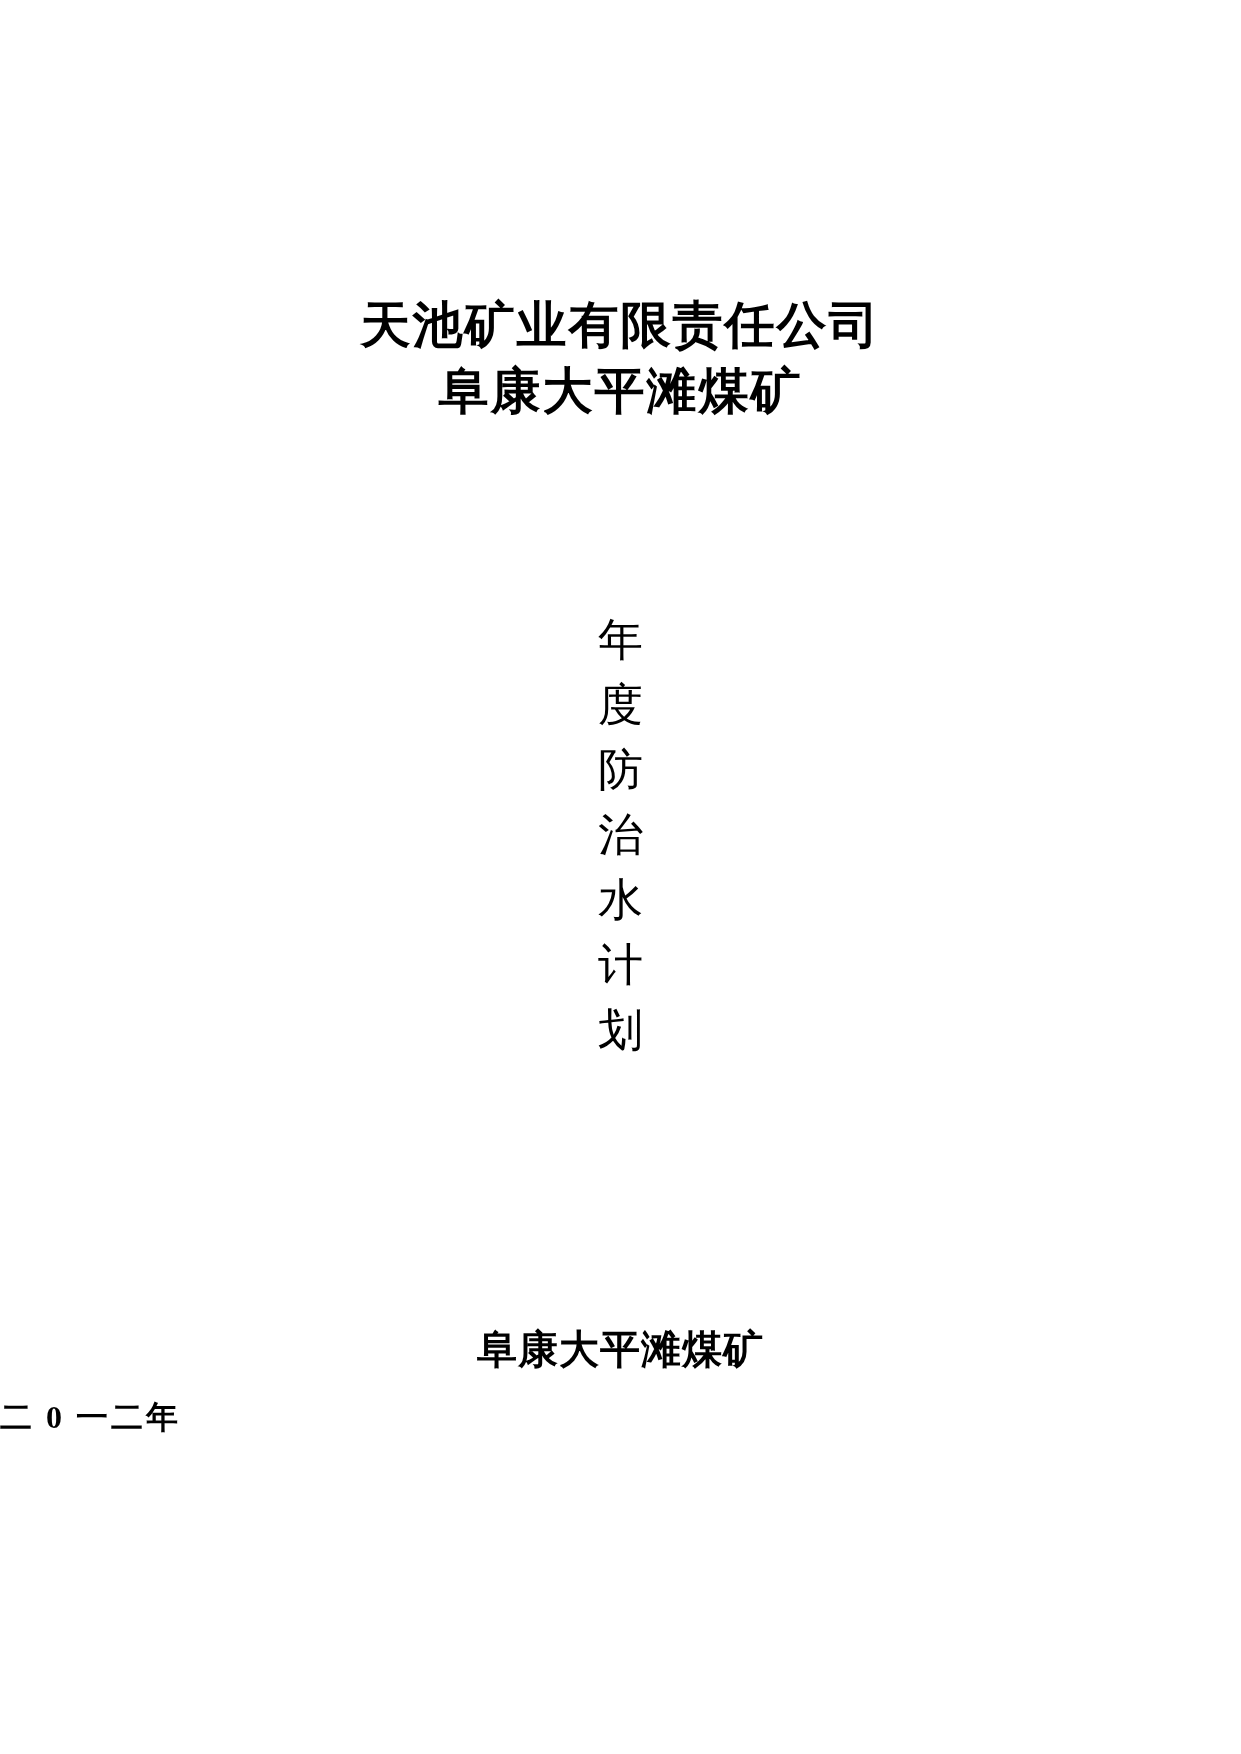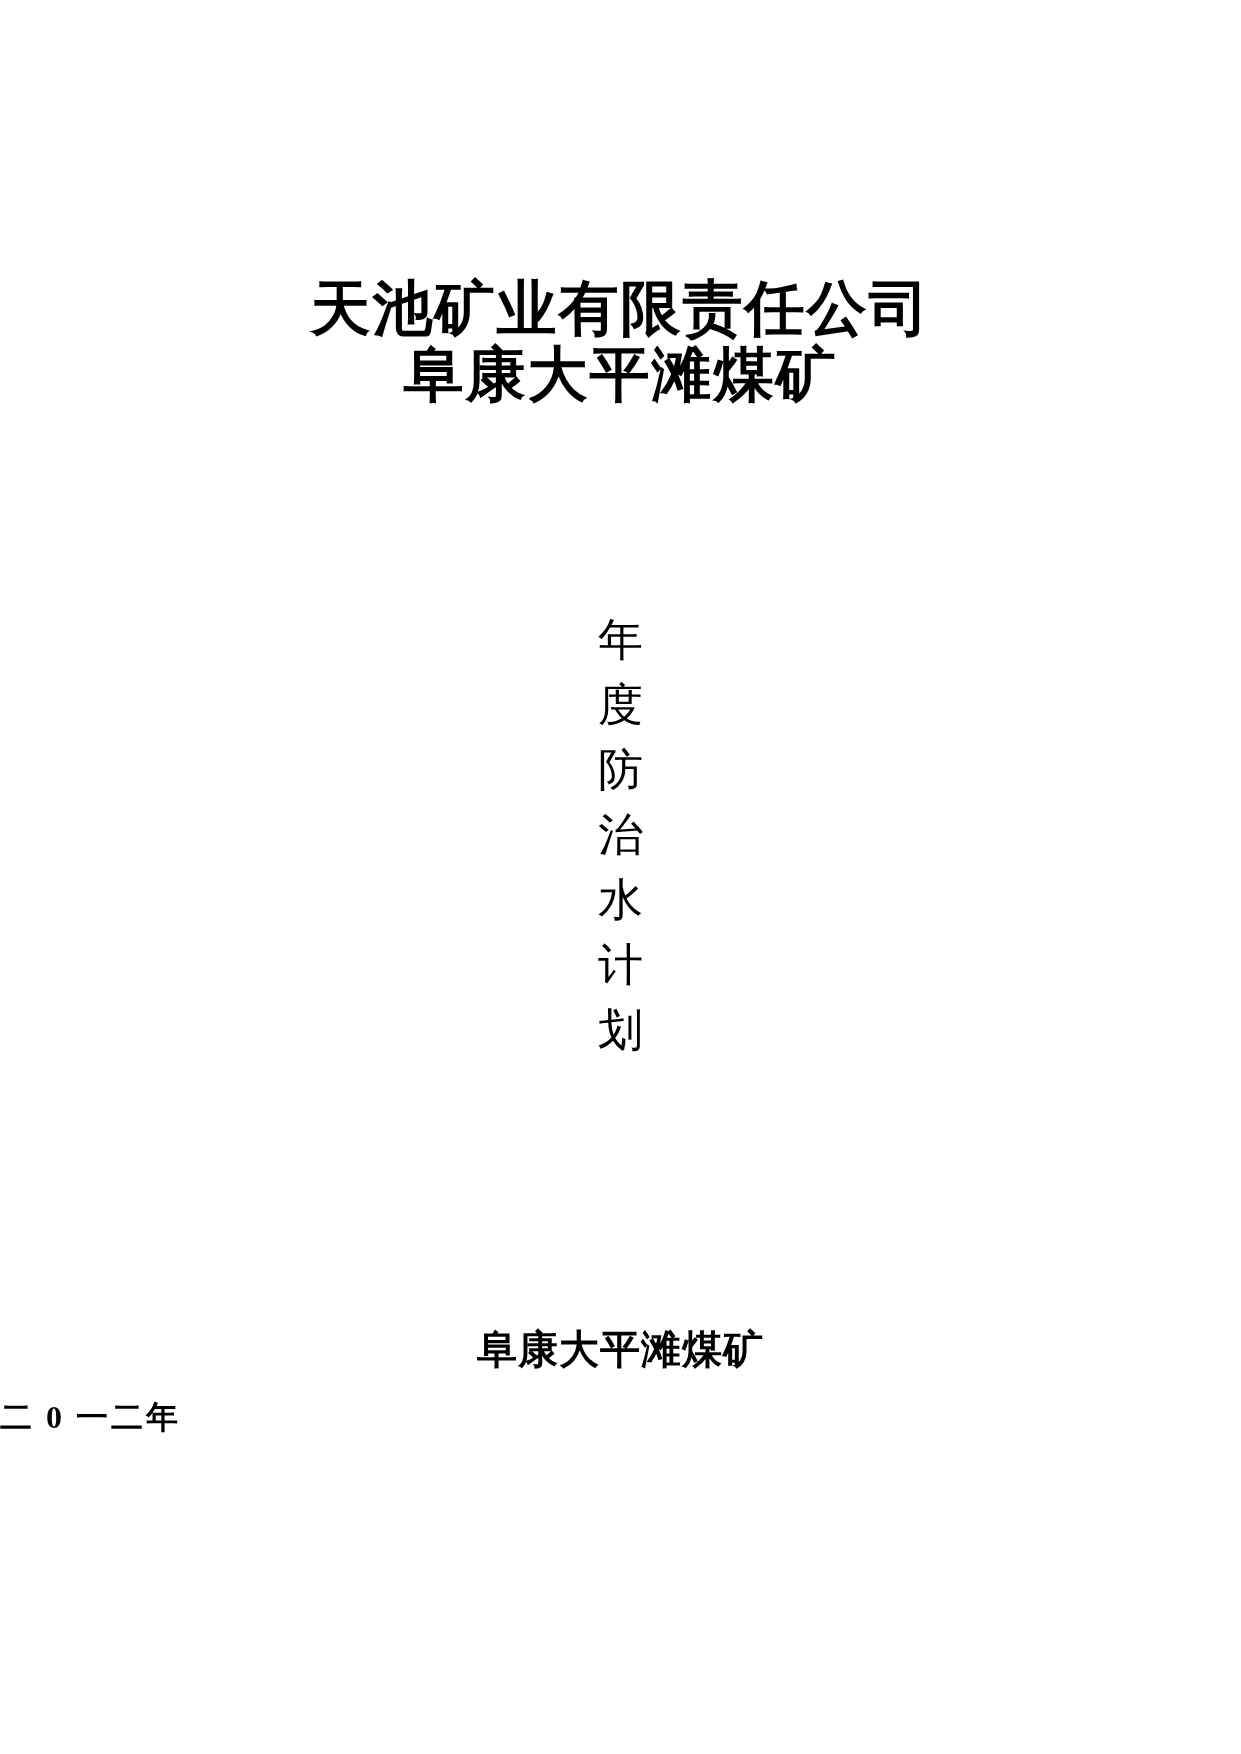--- a/index.html
+++ b/index.html
@@ -11,26 +11,26 @@
     position: relative;
     width: 1241px;
     height: 1754px;
     background: #ffffff;
     color: #000000;
     font-family: "Liberation Serif", "DejaVu Serif", serif;
     overflow: hidden;
   }
   .title-block {
     position: absolute;
-    top: 276px;
+    top: 292px;
     left: 0;
     width: 100%;
     text-align: center;
     font-weight: bold;
-    font-size: 60px;
+    font-size: 50px;
     line-height: 66px;
     letter-spacing: 2px;
   }
   .title-line {
     white-space: nowrap;
   }
   .vertical-title {
     position: absolute;
     top: 608px;
     left: 0;

